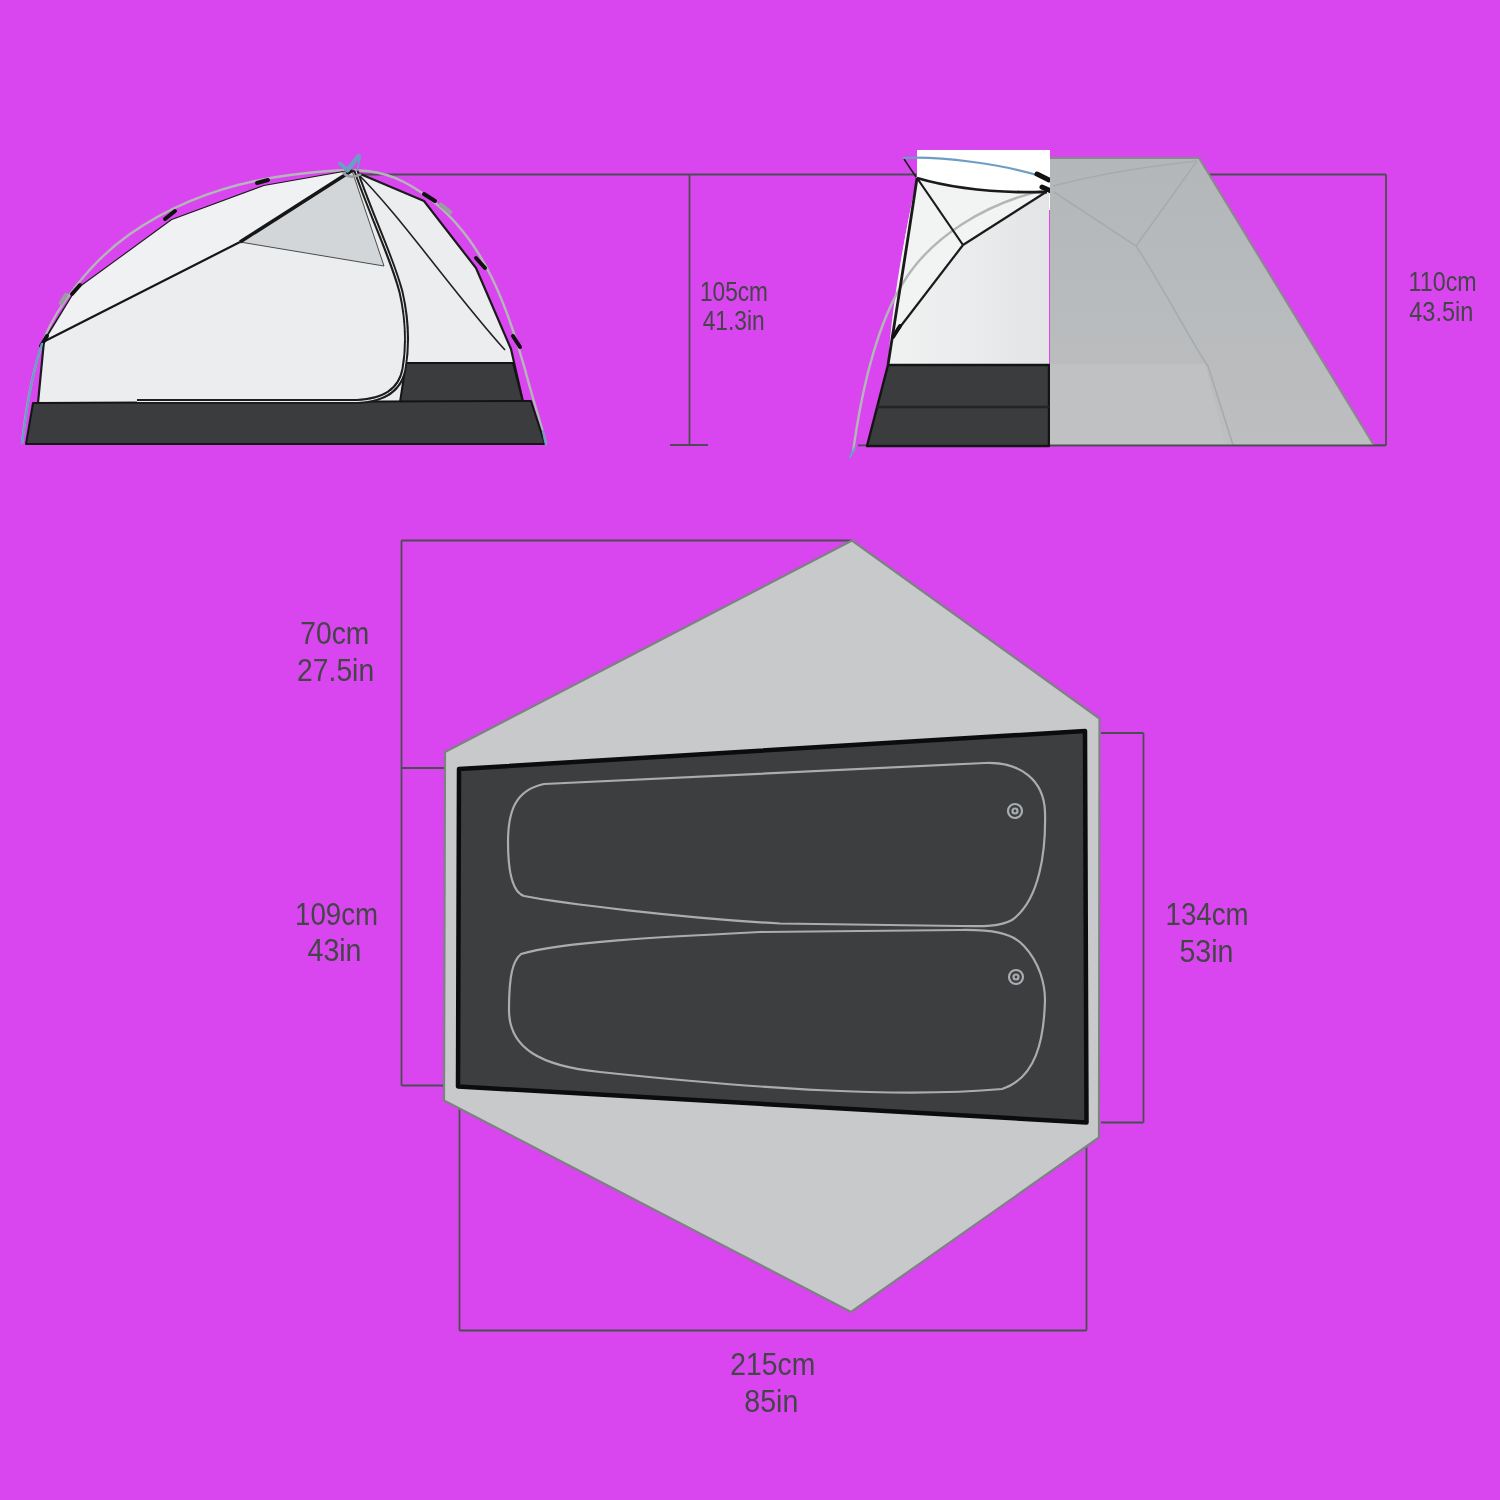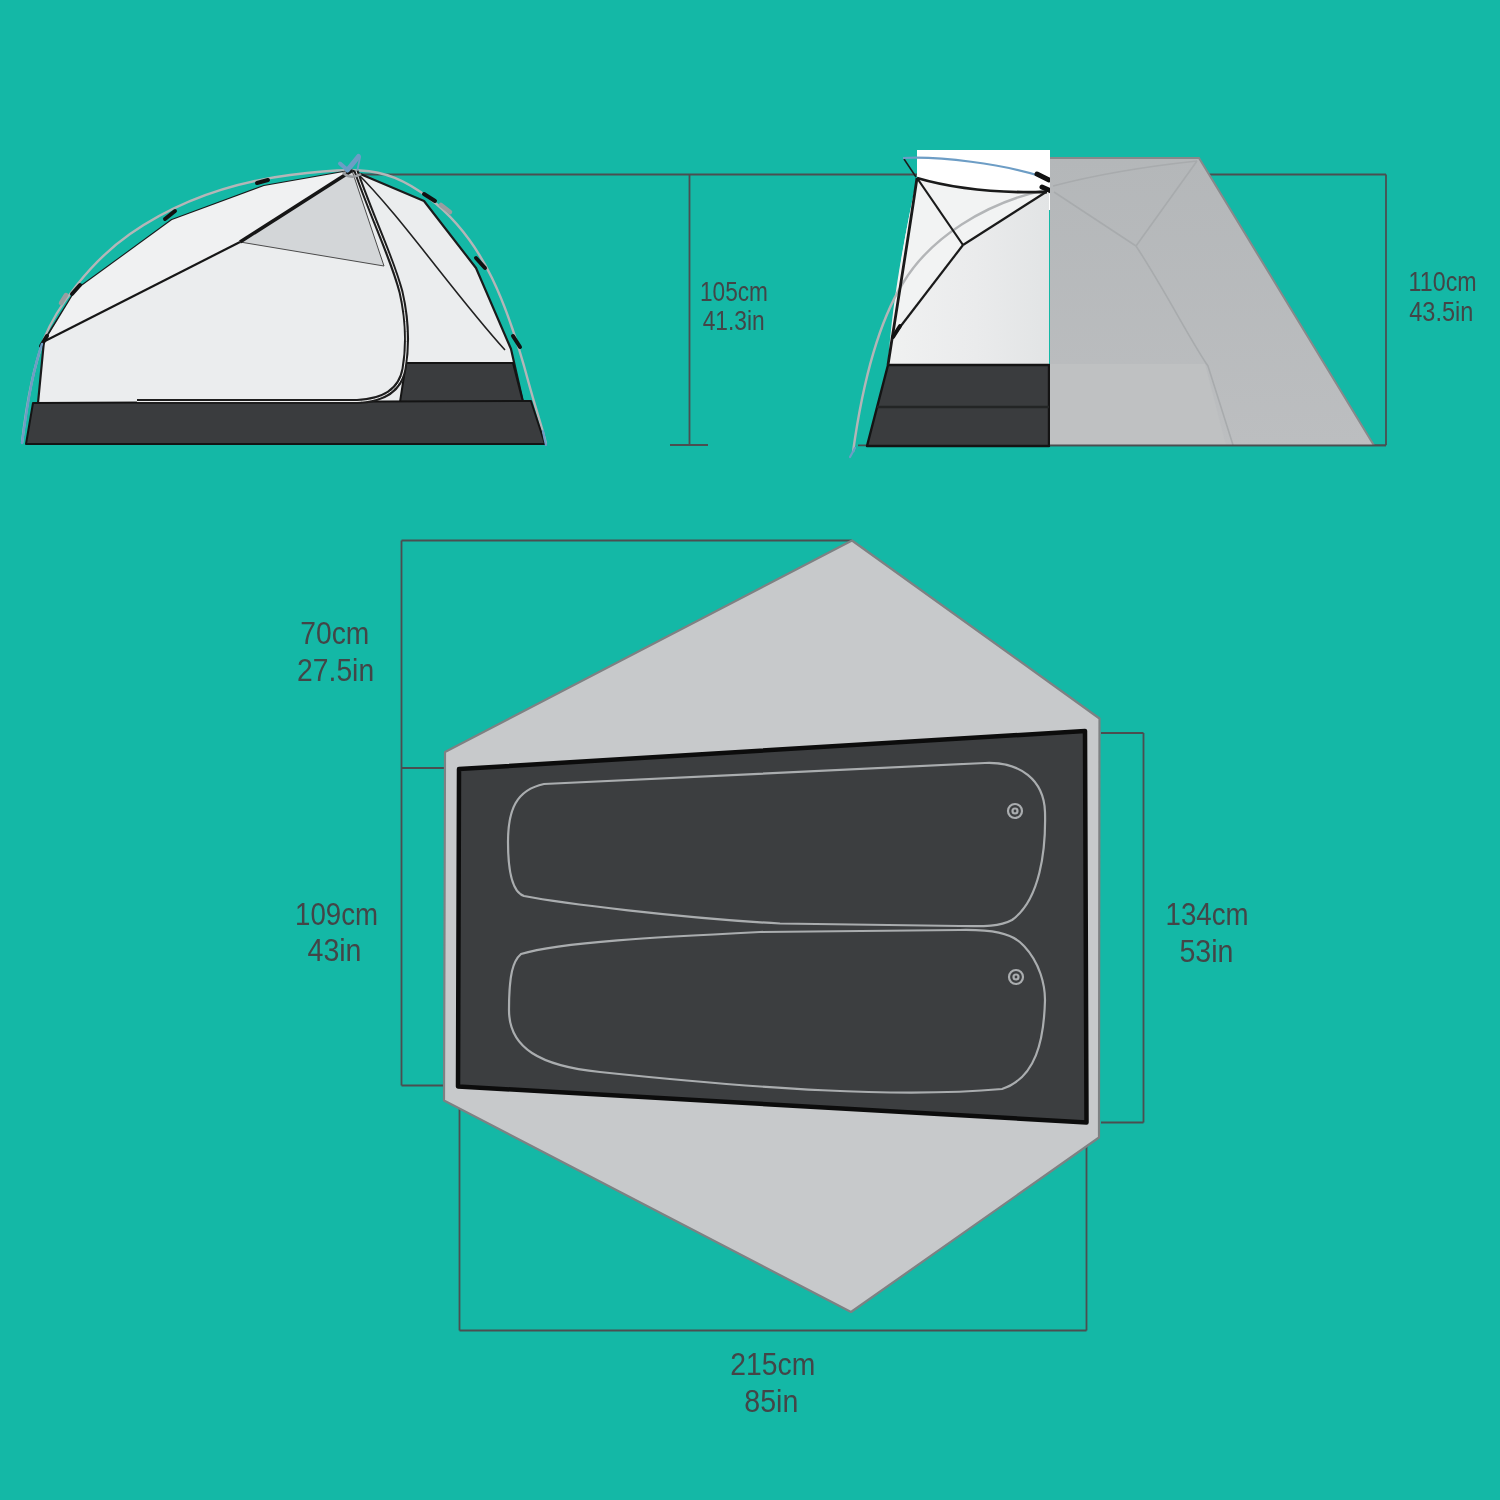--- a/index.html
+++ b/index.html
@@ -1,16 +1,16 @@
 <!DOCTYPE html>
 <html><head>
 <meta charset="utf-8">
 <style>
   html,body{margin:0;padding:0;background:#ffffff;}
-  #stage{width:1500px;height:1500px;position:relative;background:#14b8a6;overflow:hidden;}
+  #stage{width:1500px;height:1500px;position:relative;background:#d946ef;overflow:hidden;}
   svg{position:absolute;top:0;left:0;}
   text{font-family:"Liberation Sans",sans-serif;fill:#434547;}
 </style>
 </head>
 <body>
 <div id="stage">
 <svg width="1500" height="1500" viewBox="0 0 1500 1500">
 
   <g stroke="#4b4e50" stroke-width="1.8" fill="none">
     <path d="M 357,174.5 H 1386"></path>

